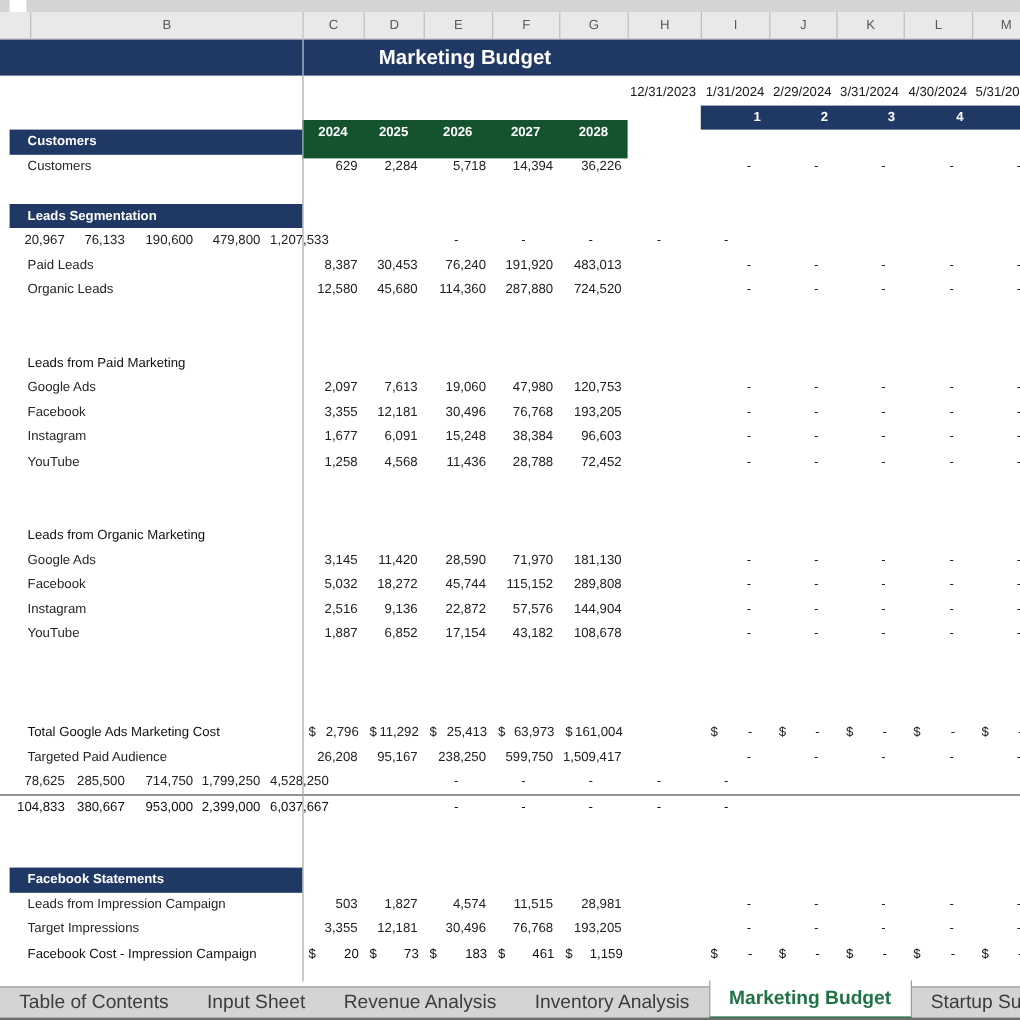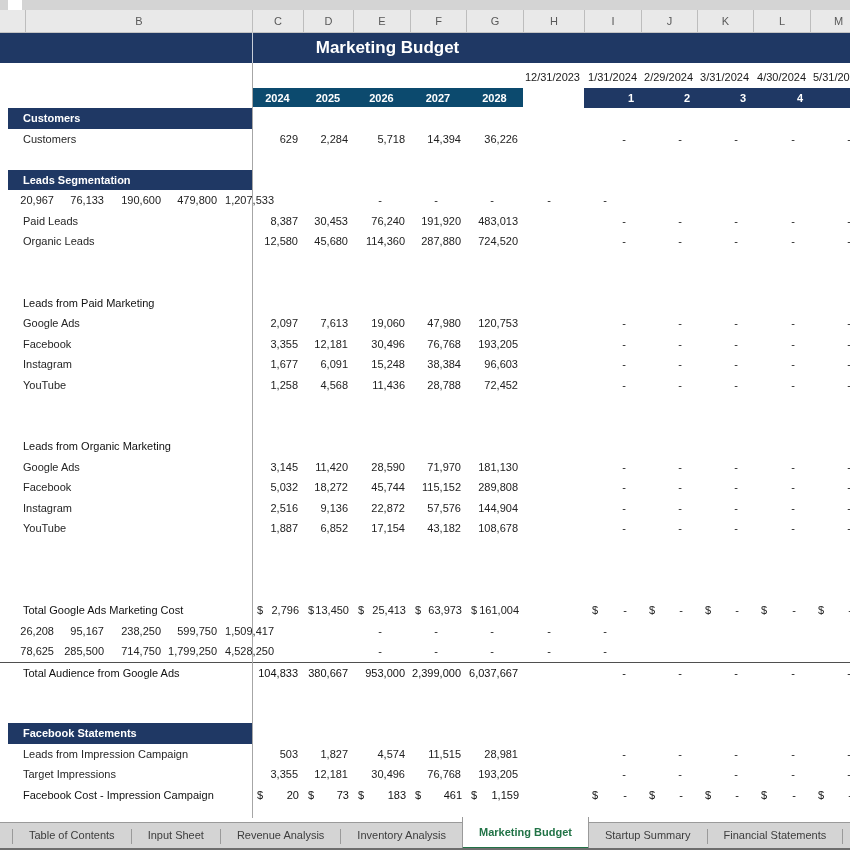--- a/index.html
+++ b/index.html
@@ -26,21 +26,21 @@
   .title-text { position:absolute; left:252px; width:271px; height:30px; line-height:30px;
                 text-align:center; color:#fff; font-weight:bold; font-size:17px; white-space:nowrap; }
   .title-split { position:absolute; left:252px; top:0; width:1px; height:30px; background:rgba(255,255,255,.75); }
 
   
   .dates-row { position:absolute; top:63px; left:0; width:866px; height:25px; display:flex; align-items:flex-end; }
   .dates-row .dcell { text-align:right; padding-right:4px; line-height:22px; color:#1a1a1a; white-space:nowrap; overflow:visible; }
 
   
   .years-row { position:absolute; top:88px; left:0; width:866px; height:20px; }
-  .yr-left { position:absolute; left:252px; top:0; width:271px; height:19px; background:#0c4a6e; display:flex; }
+  .yr-left { position:absolute; left:252px; top:12px; width:271px; height:32px; background:#14532d; display:flex; }
   .yr-left .ycell { text-align:center; line-height:20px; color:#fff; font-weight:bold; }
   .yr-right { position:absolute; left:584px; top:0; width:282px; height:20px; background:#1F3864; display:flex; }
   .yr-right .ycell { text-align:right; padding-right:7px; line-height:20px; color:#fff; font-weight:bold; }
 
   
   .rows { position:absolute; top:108px; left:0; width:866px; }
   .row { display:flex; height:20.5px; }
   .row.topline { border-top:1px solid #4f4f4f; }
   .cell { height:100%; line-height:20px; white-space:nowrap; overflow:hidden; }
   .cell.label { padding-left:15px; color:#262626; }
@@ -48,21 +48,21 @@
   .cell.b { font-weight:normal; color:#111; }
   .cell.val { text-align:right; padding-right:5px; }
   .cell.dashc { text-align:right; padding-right:15px; }
   .cell.cur { display:flex; justify-content:space-between; padding-left:5px; padding-right:4px; }
   .cell.cur.mval { padding-left:8px; padding-right:14px; }
 
   .grid-vline { position:absolute; left:252px; top:63px; width:1px; height:755px; background:#a6a6a6; }
 
   
   .tab-bar { position:absolute; bottom:0; left:0; width:850px; height:28px; background:#d4d4d4;
-             border-top:1px solid #9a9a9a; display:flex; align-items:flex-end; font-size:11px; color:#3d3d3d; }
+             border-top:1px solid #9a9a9a; display:flex; align-items:flex-end; font-size:16px; color:#3d3d3d; }
   .tab { height:28px; line-height:27px; padding:0 16px; white-space:nowrap; }
   .tsep { width:1px; height:15px; background:#9a9a9a; margin-bottom:6px; }
   .tspacer { width:12px; }
   .tab.active { height:33px; line-height:31px; background:#fff; color:#217346; font-weight:bold;
                 border-left:1px solid #9a9a9a; border-right:1px solid #9a9a9a;
                 border-bottom:3px solid #217346; }
   .bottom-edge { position:absolute; bottom:0; left:0; width:850px; height:2px; background:#6e6e6e; }
 </style>
 </head>
 <body>
@@ -350,21 +350,21 @@
       </div>
       <div class="row">
         <div class="cell wA"></div>
         <div class="cell wB label b">Total Google Ads Marketing Cost</div>
         <div class="cell wC cur">
           <span>$</span>
           <span>2,796</span>
         </div>
         <div class="cell wD cur">
           <span>$</span>
-          <span>13,450</span>
+          <span>11,292</span>
         </div>
         <div class="cell wE cur">
           <span>$</span>
           <span>25,413</span>
         </div>
         <div class="cell wF cur">
           <span>$</span>
           <span>63,973</span>
         </div>
         <div class="cell wG cur">
@@ -388,20 +388,21 @@
           <span>$</span>
           <span>-</span>
         </div>
         <div class="cell wM cur mval">
           <span>$</span>
           <span>-</span>
         </div>
       </div>
       <div class="row">
         <div class="cell wA"></div>
+        <div class="cell wB label">Targeted Paid Audience</div>
         <div class="cell wC val">26,208</div>
         <div class="cell wD val">95,167</div>
         <div class="cell wE val">238,250</div>
         <div class="cell wF val">599,750</div>
         <div class="cell wG val">1,509,417</div>
         <div class="cell wH"></div>
         <div class="cell wI dashc">-</div>
         <div class="cell wJ dashc">-</div>
         <div class="cell wK dashc">-</div>
         <div class="cell wL dashc">-</div>
@@ -416,21 +417,20 @@
         <div class="cell wG val">4,528,250</div>
         <div class="cell wH"></div>
         <div class="cell wI dashc">-</div>
         <div class="cell wJ dashc">-</div>
         <div class="cell wK dashc">-</div>
         <div class="cell wL dashc">-</div>
         <div class="cell wM dashc">-</div>
       </div>
       <div class="row topline">
         <div class="cell wA"></div>
-        <div class="cell wB label b">Total Audience from Google Ads</div>
         <div class="cell wC val b">104,833</div>
         <div class="cell wD val b">380,667</div>
         <div class="cell wE val b">953,000</div>
         <div class="cell wF val b">2,399,000</div>
         <div class="cell wG val b">6,037,667</div>
         <div class="cell wH"></div>
         <div class="cell wI b dashc">-</div>
         <div class="cell wJ b dashc">-</div>
         <div class="cell wK b dashc">-</div>
         <div class="cell wL b dashc">-</div>

